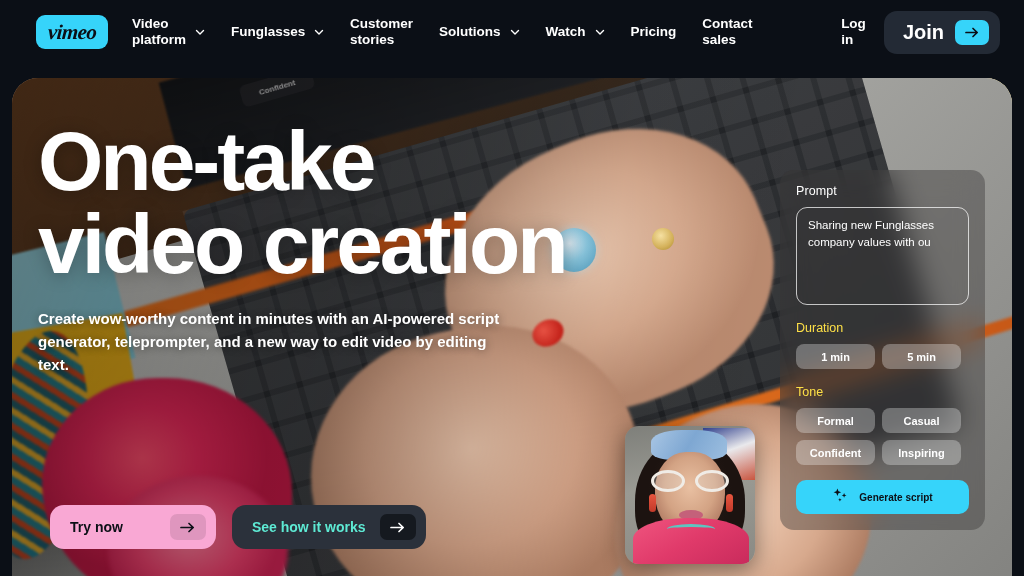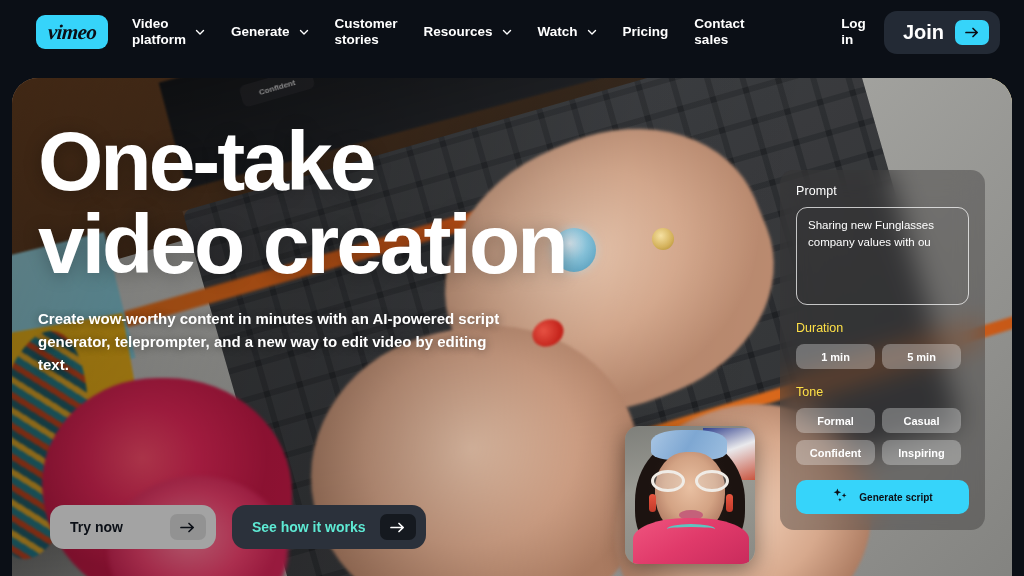--- a/index.html
+++ b/index.html
@@ -393,21 +393,21 @@
     z-index: 20;
   }
   .btn {
     display: flex;
     align-items: center;
     gap: 14px;
     border-radius: 14px;
     padding: 9px 10px 9px 20px;
     cursor: pointer;
   }
-  .btn-primary { background: #a3a3a3; gap: 47px; }
+  .btn-primary { background: #f9a8d4; gap: 47px; }
   .btn-primary .btn-label { color: #0b0f16; }
   .btn-primary .btn-arrow { background: rgba(0,0,0,0.10); }
   .btn-secondary { background: #2b313b; }
   .btn-secondary .btn-label { color: #5eead4; }
   .btn-secondary .btn-arrow { background: #15191f; }
   .btn-label { font-size: 14px; font-weight: bold; }
   .btn-arrow {
     width: 36px; height: 26px;
     border-radius: 7px;
     display: flex; align-items: center; justify-content: center;
@@ -593,33 +593,33 @@
 
       <div class="nav-item">
         <span class="lbl">Video
 platform</span>
         <svg class="chev" viewBox="0 0 10 10">
             <path d="M1.5 3.5L5 7L8.5 3.5" stroke="#fff" stroke-width="1.4" fill="none" stroke-linecap="round" stroke-linejoin="round"></path>
           </svg>
       </div>
 
       <div class="nav-item">
-        <span class="lbl">Generate</span>
+        <span class="lbl">Funglasses</span>
         <svg class="chev" viewBox="0 0 10 10">
             <path d="M1.5 3.5L5 7L8.5 3.5" stroke="#fff" stroke-width="1.4" fill="none" stroke-linecap="round" stroke-linejoin="round"></path>
           </svg>
       </div>
 
       <div class="nav-item">
         <span class="lbl">Customer
 stories</span>
       </div>
 
       <div class="nav-item">
-        <span class="lbl">Resources</span>
+        <span class="lbl">Solutions</span>
         <svg class="chev" viewBox="0 0 10 10">
             <path d="M1.5 3.5L5 7L8.5 3.5" stroke="#fff" stroke-width="1.4" fill="none" stroke-linecap="round" stroke-linejoin="round"></path>
           </svg>
       </div>
 
       <div class="nav-item">
         <span class="lbl">Watch</span>
         <svg class="chev" viewBox="0 0 10 10">
             <path d="M1.5 3.5L5 7L8.5 3.5" stroke="#fff" stroke-width="1.4" fill="none" stroke-linecap="round" stroke-linejoin="round"></path>
           </svg>

